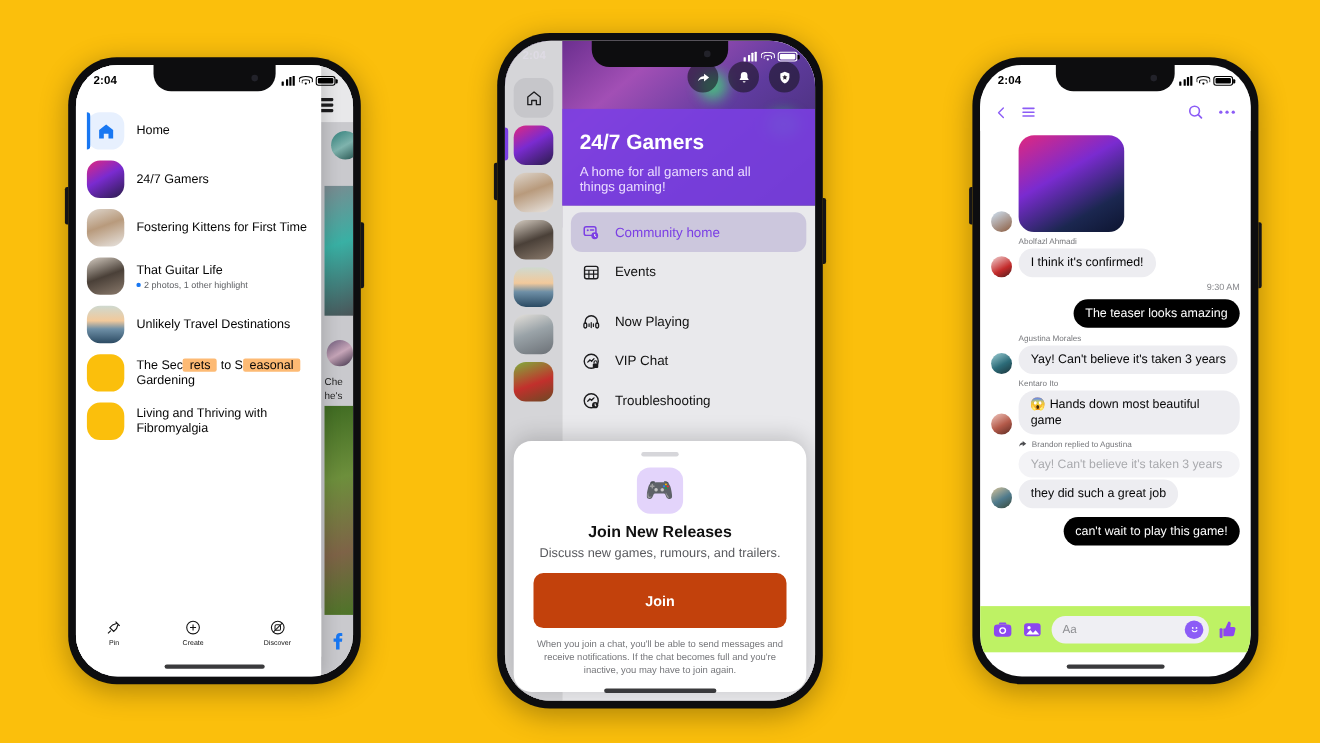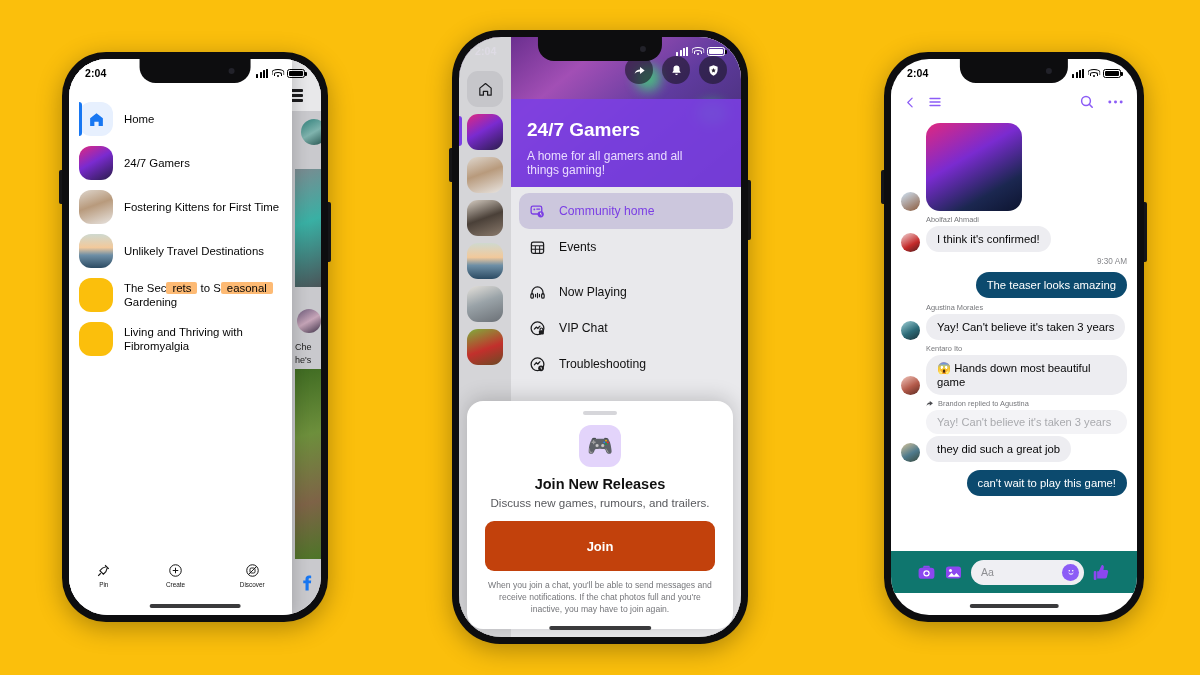--- a/index.html
+++ b/index.html
@@ -134,29 +134,29 @@
   .p3-hdr{position:absolute;top:26px;left:0;right:0;height:34px;display:flex;align-items:center;
           justify-content:space-between;padding:0 13px;box-sizing:border-box;background:#fff;z-index:10;}
   .p3-hl{display:flex;align-items:center;gap:10px;}
   .p3-hr{display:flex;align-items:center;gap:12px;}
   .p3-chat{position:absolute;top:60px;left:0;right:0;bottom:66px;padding:4px 10px 0;box-sizing:border-box;}
   .msg{display:flex;align-items:flex-end;gap:6px;margin-bottom:4px;}
   .av{width:19px;height:19px;border-radius:50%;background-size:cover;background-position:center;flex:none;}
   .sender{font-size:7.4px;color:#76777b;margin:3px 0 2px 25px;}
   .bub{background:#EDEDF1;border-radius:15px;padding:6px 11px;font-size:11.3px;color:#060607;
        max-width:196px;line-height:14px;}
-  .bub.me{background:#0c4a6e;color:#fff;}
+  .bub.me{background:#000000;color:#fff;}
   .row-me{display:flex;justify-content:flex-end;margin-bottom:5px;}
   .tstamp{text-align:right;font-size:8.2px;color:#86878b;margin:5px 0 6px;}
   .photo{width:96px;height:88px;border-radius:14px;background-size:cover;background-position:center;}
   .replyhdr{font-size:7.4px;color:#76777b;margin:4px 0 2px 25px;display:flex;align-items:center;gap:3px;}
   .quote{background:#F3F3F6;border-radius:15px;padding:5px 11px;font-size:11.1px;color:#a9aaae;
          margin-left:25px;max-width:196px;line-height:14px;}
   .p3-bar{position:absolute;left:0;right:0;bottom:22px;height:42px;display:flex;align-items:center;
-          gap:8px;padding:0 26px;box-sizing:border-box;background:#0f766e;}
+          gap:8px;padding:0 11px;box-sizing:border-box;background:#bef264;}
   .p3-input{flex:1;height:25px;border-radius:13px;background:#EFEFF3;display:flex;align-items:center;
             padding:0 10px;box-sizing:border-box;position:relative;}
   .p3-input span{font-size:10.6px;color:#8d8e92;}
   .p3-emoji{position:absolute;right:5px;width:17px;height:17px;border-radius:50%;background:#8C5CF6;
             display:flex;align-items:center;justify-content:center;}
 </style>
 </head>
 <body>
 
 <div class="stage">
@@ -204,20 +204,30 @@
           <div class="p1-row">
             <div class="thumb tile" style="background:linear-gradient(150deg,#e0287f 0%,#7a2bd0 45%,#2a1c4a 100%);"></div>
             <div class="lbl">24/7 Gamers</div>
           </div>
 
           <div class="p1-row">
             <div class="thumb tile" style="background:linear-gradient(160deg,#ded6cd,#b89a7c 45%,#e8e4e0);"></div>
             <div class="lbl">Fostering Kittens for First Time</div>
           </div>
 
+          <div class="p1-row">
+            <div class="thumb tile" style="background:linear-gradient(160deg,#d6cdc2,#4a4038 50%,#8a7a6c);"></div>
+            <div>
+              <div class="lbl">That Guitar Life</div>
+              <div class="sub">
+                <span class="dot"></span>
+                <span>2 photos, 1 other highlight</span>
+              </div>
+            </div>
+          </div>
 
           <div class="p1-row">
             <div class="thumb tile" style="background:linear-gradient(180deg,#cfd9cf 0%,#f2c99b 40%,#6e8fa6 62%,#2c4b63 100%);"></div>
             <div class="lbl">Unlikely Travel Destinations</div>
           </div>
 
 
           <div class="p1-row">
             <div class="thumb tile blank"></div>
             <div class="lbl"><span>The Sec</span><span class="hl">rets</span><span> to S</span><span class="hl">easonal</span><br><span>Gardening</span></div>
@@ -393,21 +403,21 @@
           </div>
         </div>
       </div>
 
       <div class="p2-sheet">
         <div class="p2-grab"></div>
         <div class="p2-icon">🎮</div>
         <div class="p2-t">Join New Releases</div>
         <div class="p2-s">Discuss new games, rumours, and trailers.</div>
         <div class="p2-join">Join</div>
-        <div class="p2-fine">When you join a chat, you'll be able to send messages and receive notifications. If the chat photos full and you're inactive, you may have to join again.</div>
+        <div class="p2-fine">When you join a chat, you'll be able to send messages and receive notifications. If the chat becomes full and you're inactive, you may have to join again.</div>
       </div>
 
       <div class="statusbar" style="color:#fff;">
         <div class="st-time" style="color:#e6e0ee;opacity:.55;">2:04</div>
         <div class="st-right">
           <div class="bars">
               <i style="background:#fff"></i>
               <i style="background:#fff"></i>
               <i style="background:#fff"></i>
               <i style="background:#fff"></i>

